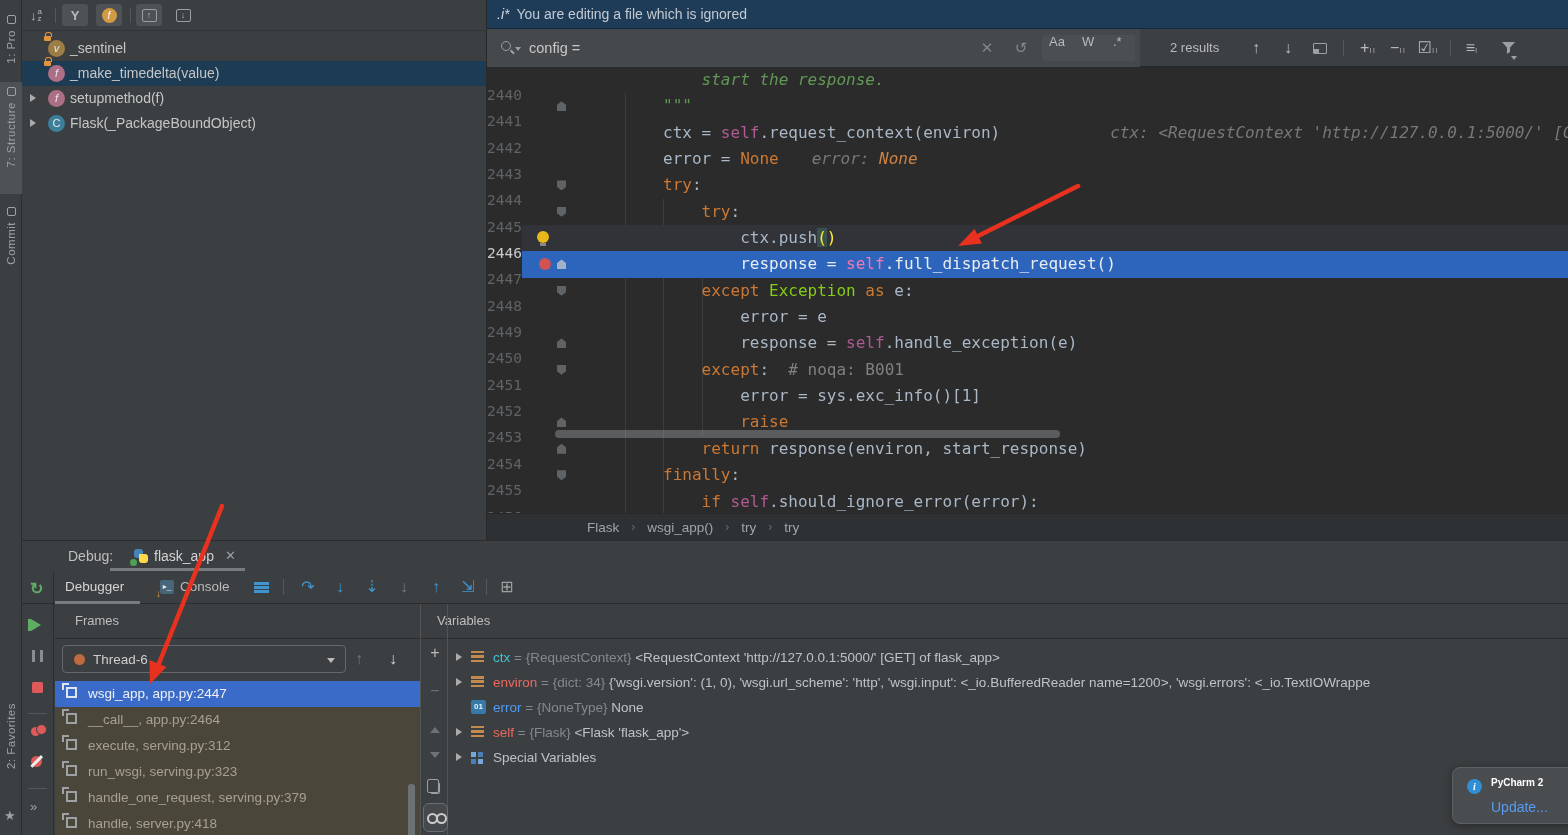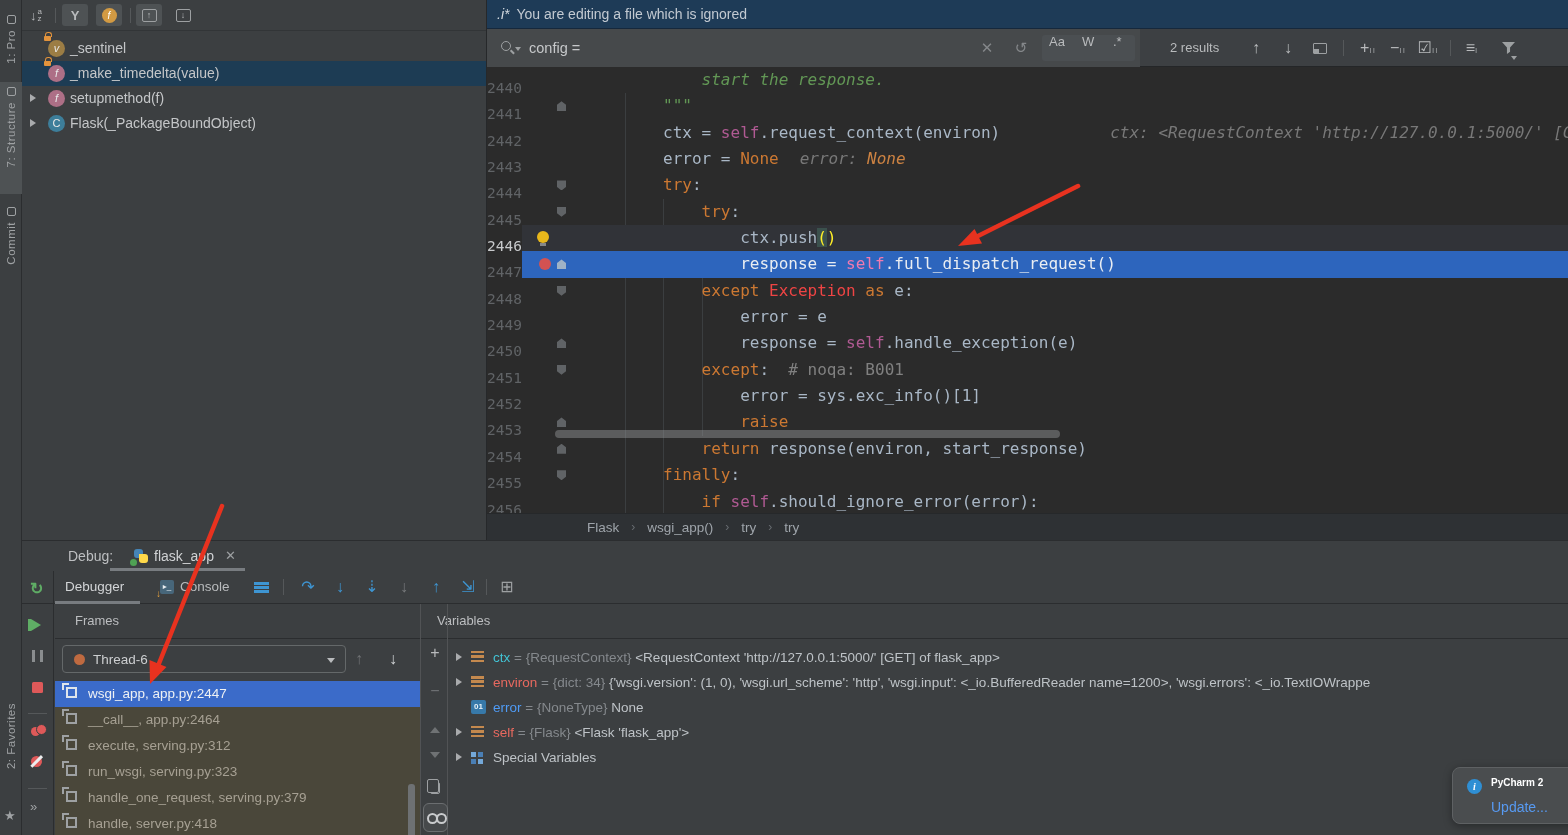--- a/index.html
+++ b/index.html
@@ -57,32 +57,32 @@
   .boxfind::after{content:'';position:absolute;left:0;bottom:0;width:5px;height:4px;background:#9da0a2}
   .funnel{position:absolute;top:13px;width:13px;height:12px;background:#9da0a2;clip-path:polygon(0 0,100% 0,62% 45%,62% 82%,38% 100%,38% 45%)}
   .funnel-caret{position:absolute;top:27px;width:0;height:0;border-top:4px solid #9da0a2;border-left:3.5px solid transparent;border-right:3.5px solid transparent}
 
   
   #code-lines{position:absolute;left:0;top:67px;width:100%;height:446px;overflow:hidden}
   .guide{position:absolute;width:1px;background:#3b3e40}
   .cl{position:relative;height:26.35px;width:100%}
   .cl.cur::before{content:'';position:absolute;left:35px;right:0;top:0;bottom:0;background:#313338}
   .cl.exec::before{content:'';position:absolute;left:35px;right:0;top:0;bottom:0;background:#2d65bd}
-  .gnum{position:absolute;left:0;top:8px;width:32px;text-align:center;font:14.5px/26.35px "DejaVu Sans Mono",monospace;color:#606366}
+  .gnum{position:absolute;left:0;top:15px;width:32px;text-align:center;font:14.5px/26.35px "DejaVu Sans Mono",monospace;color:#606366}
   .cur .gnum{color:#c8cacc}
   .bpdot{position:absolute;left:52px;top:7px;width:12px;height:12px;border-radius:50%;background:#d25252}
   .bulb{position:absolute;left:50px;top:6px;width:12px;height:12px;border-radius:50%;background:#e8b71b}
   .bulb::after{content:'';position:absolute;left:3px;top:12px;width:6px;height:3px;background:#85878a}
   .fold{position:absolute;left:70px;top:8px;width:9px;height:10px;background:#606366}
   .exec .fold{background:#9fb2c6}
   .fold.up{clip-path:polygon(50% 0,100% 35%,100% 100%,0 100%,0 35%)}
   .fold.down{clip-path:polygon(0 0,100% 0,100% 65%,50% 100%,0 65%)}
   .ct{position:absolute;left:99px;top:0;white-space:pre;font:16px/26.35px "DejaVu Sans Mono",monospace}
   .tk-def{color:#a9b7c6}.tk-kw{color:#cc7832}.tk-doc{color:#629755;font-style:italic}.tk-str{color:#629755}
-  .tk-slf{color:#b05a93}.tk-exc{color:#ef4444}.tk-com{color:#808080}
+  .tk-slf{color:#b05a93}.tk-exc{color:#84cc16}.tk-com{color:#808080}
   .tk-hint{color:#787878;font-style:italic}.tk-hintkw{color:#cc8242;font-style:italic}
   .tk-pl{background:#3b514d;color:#ffef28}.tk-pr{color:#ffef28}
   .exec .tk-def{color:#e9edf2}.exec .tk-slf{color:#f07ab0}
   #ed-hscroll{position:absolute;left:68px;top:430px;width:505px;height:8px;background:rgba(150,153,155,.45);border-radius:4px;z-index:3}
   #breadcrumbs{position:absolute;left:0;top:513px;width:100%;height:27px;background:#2e3134;border-top:1px solid #26282a;display:flex;align-items:center;gap:12px;padding-left:100px;font-size:13.5px;color:#9ea4aa}
   .bc-sep{color:#686d71;font-size:12px}
 
   
   #debug{position:absolute;left:0;top:540px;width:1568px;height:295px;background:#3c3f41}
   #dbg-header{position:absolute;left:22px;top:0;width:1546px;height:31px;border-top:1px solid #2b2d2f}
@@ -283,21 +283,21 @@
           <span class="gnum">2441</span>
           <span class="fold up"></span>
           <span class="ct"><span class="tk-str">        """</span></span>
         </div>
         <div class="cl">
           <span class="gnum">2442</span>
           <span class="ct"><span class="tk-def">        ctx = </span><span class="tk-slf">self</span><span class="tk-def">.request_context(environ)</span><span class="tk-hint" style="margin-left: 110px;">ctx: &lt;RequestContext 'http://127.0.0.1:5000/' [GET] of</span></span>
         </div>
         <div class="cl">
           <span class="gnum">2443</span>
-          <span class="ct"><span class="tk-def">        error = </span><span class="tk-kw">None</span><span class="tk-hint" style="margin-left: 21px;">error: </span><span class="tk-hintkw">None</span></span>
+          <span class="ct"><span class="tk-def">        error = </span><span class="tk-kw">None</span><span class="tk-hint" style="margin-left: 33px;">error: </span><span class="tk-hintkw">None</span></span>
         </div>
         <div class="cl">
           <span class="gnum">2444</span>
           <span class="fold down"></span>
           <span class="ct"><span class="tk-kw">        try</span><span class="tk-def">:</span></span>
         </div>
         <div class="cl">
           <span class="gnum">2445</span>
           <span class="fold down"></span>
           <span class="ct"><span class="tk-kw">            try</span><span class="tk-def">:</span></span>

